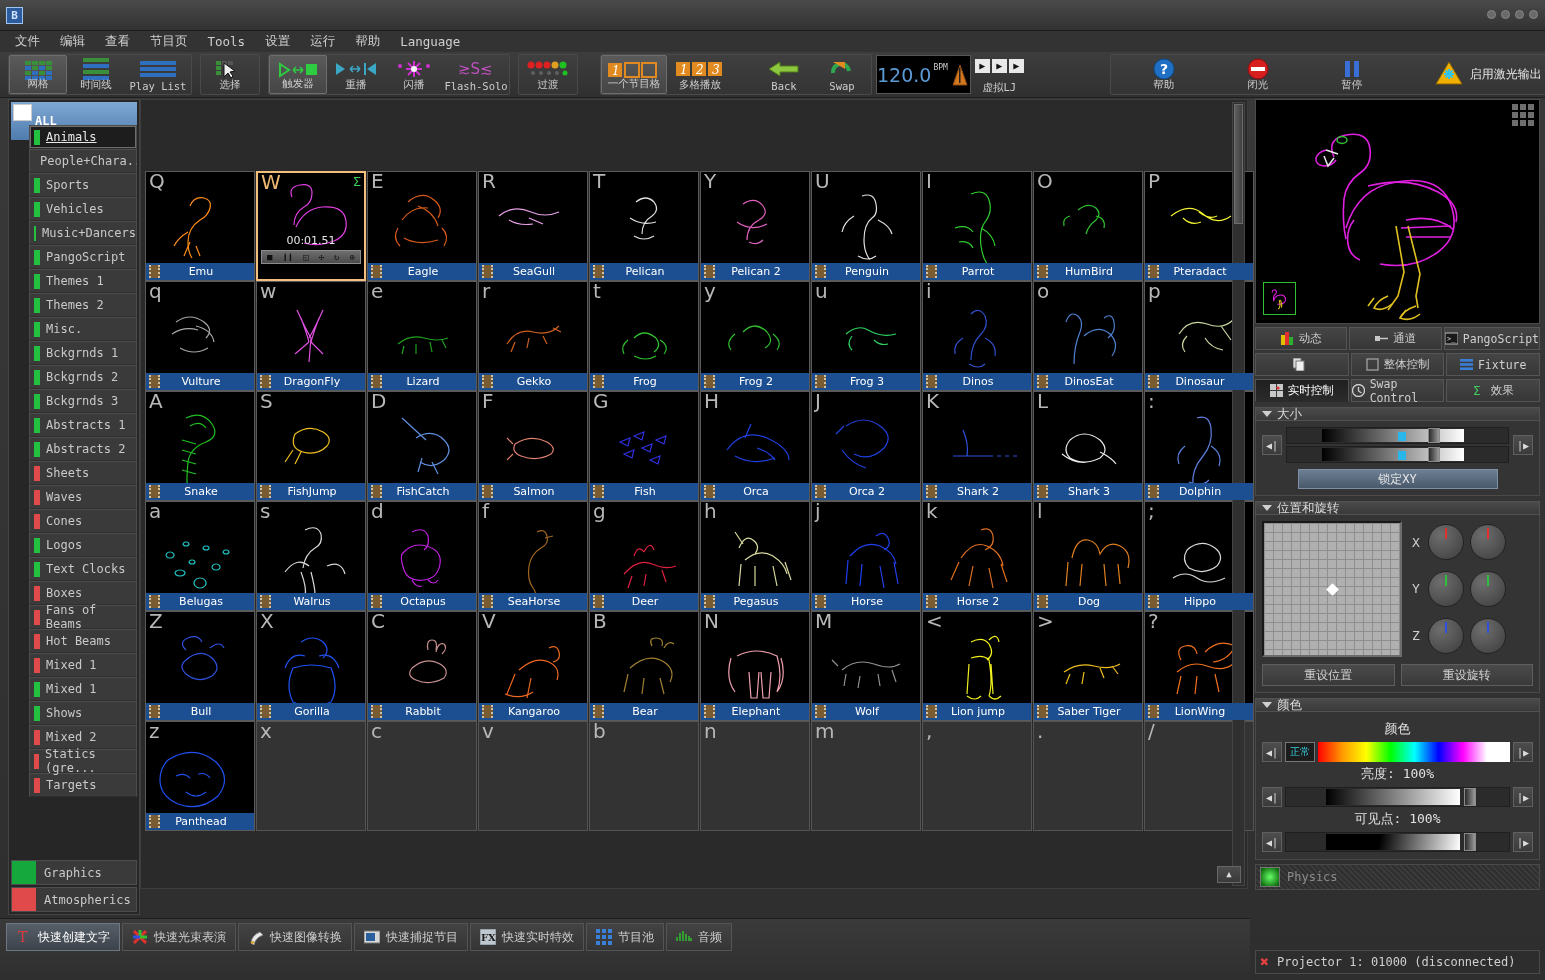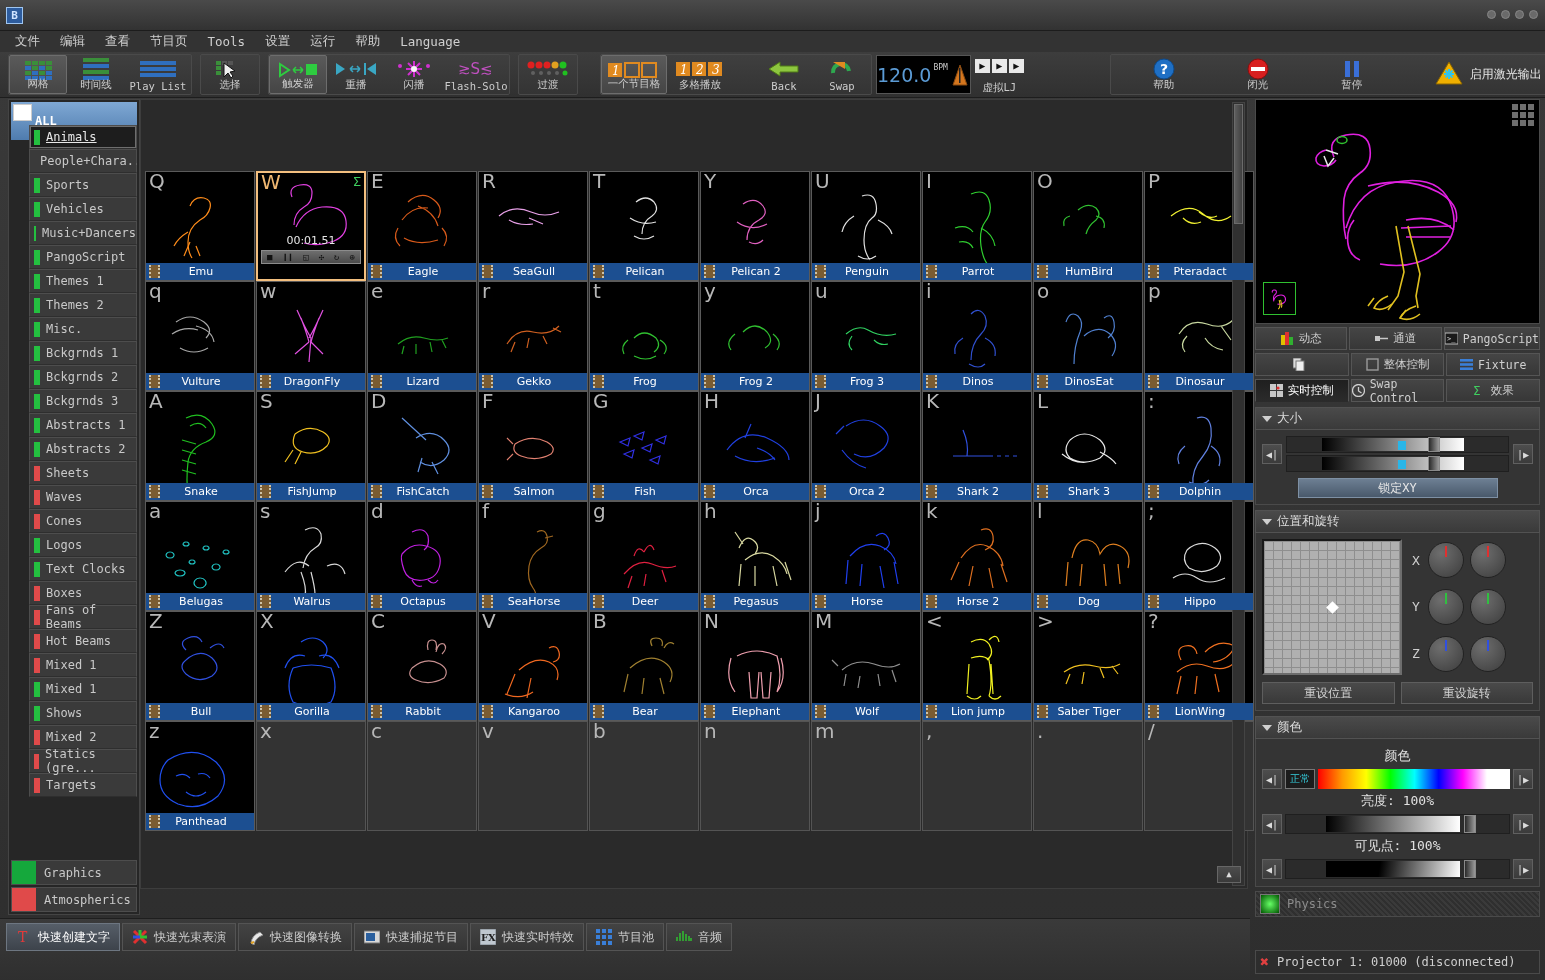--- a/index.html
+++ b/index.html
@@ -143,21 +143,21 @@
   .subrow{ display:flex; margin-top:3px; gap:3px; align-items:center;}
   .sqbtn{ width:34px; height:24px; background:linear-gradient(#4a4a4a,#393939);
     border:1px solid #5e5e5e; display:flex;align-items:center;justify-content:center;}
   .sqbtn.on{ background:linear-gradient(#5e6f82,#44566b); border-color:#7d93ab;}
   .resetb{ margin-left:auto; width:96px; height:24px;
     background:linear-gradient(#4a4a4a,#393939); border:1px solid #5e5e5e;
     display:flex;align-items:center;justify-content:center; gap:5px;
     font-size:11.5px; color:#d0d0d0;}
 
   .sect{ margin-top:5px; }
-  .sect-h{ height:23px; background:linear-gradient(#4a4a4a,#3a3a3a);
+  .sect-h{ height:14px; background:linear-gradient(#4a4a4a,#3a3a3a);
     border:1px solid #525252; display:flex; align-items:center; padding-left:6px;
     font-size:12.5px; color:#dcdcdc; gap:5px;text-align:right;}
   .tri{ width:0;height:0;border-left:5px solid transparent;
     border-right:5px solid transparent;border-top:6px solid #cfcfcf;}
   .sect-b{ border:1px solid #4a4a4a; border-top:none; background:#343434;
     padding:6px;}
 
   .slider{ display:flex; align-items:center; height:22px; gap:3px;}
   .sarrow{ width:20px; height:20px; background:linear-gradient(#4d4d4d,#3b3b3b);
     border:1px solid #606060; color:#dcdcdc; font-size:10px;

